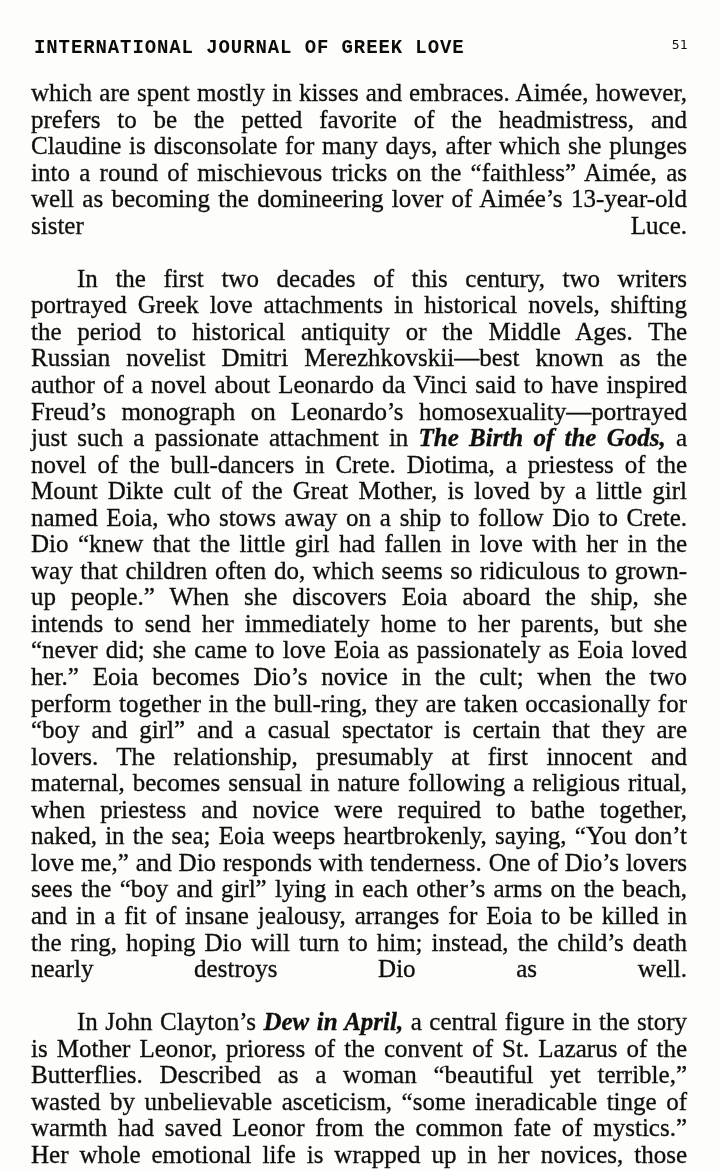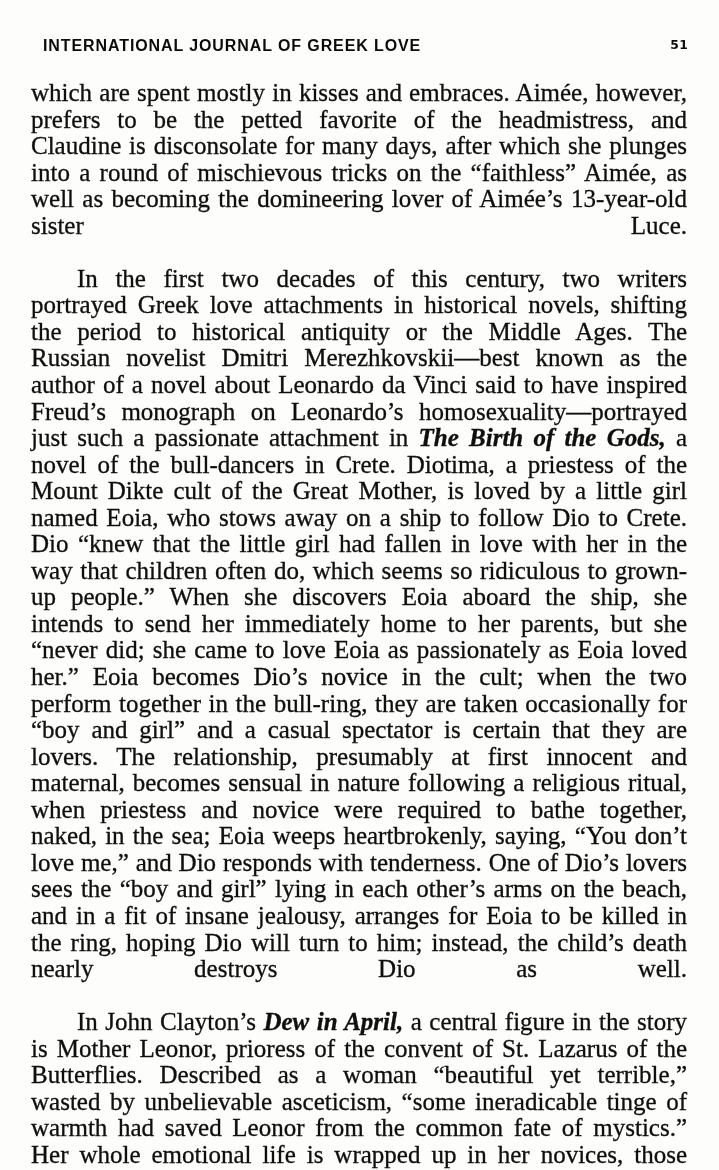--- a/index.html
+++ b/index.html
@@ -30,37 +30,37 @@
   
   .running-head {
     position: absolute;
     left: 31px;
     top: 36px;
     right: 31px;
     height: 22px;
   }
   .running-head-title {
     position: absolute;
-    left: 12px;
+    left: 3px;
     top: 0;
-    font-family: Liberation Sans, sans-serif;
+    font-family: Liberation Mono, monospace;
     font-weight: 700;
-    font-size: 16px;
+    font-size: 19px;
     letter-spacing: 0.9px;
     color: #0b0b0b;
     white-space: nowrap;
     transform: scaleY(1.06);
     transform-origin: left top;
   }
   .running-head-folio {
     position: absolute;
     right: 0;
     top: 1px;
     font-family: "DejaVu Sans", "Liberation Sans", sans-serif;
-    font-weight: 700;
+    font-weight: 400;
     font-size: 12.4px;
     letter-spacing: 0.2px;
     color: #0b0b0b;
   }
 
   
   .body-block {
     position: absolute;
     left: 31px;
     top: 80px;

